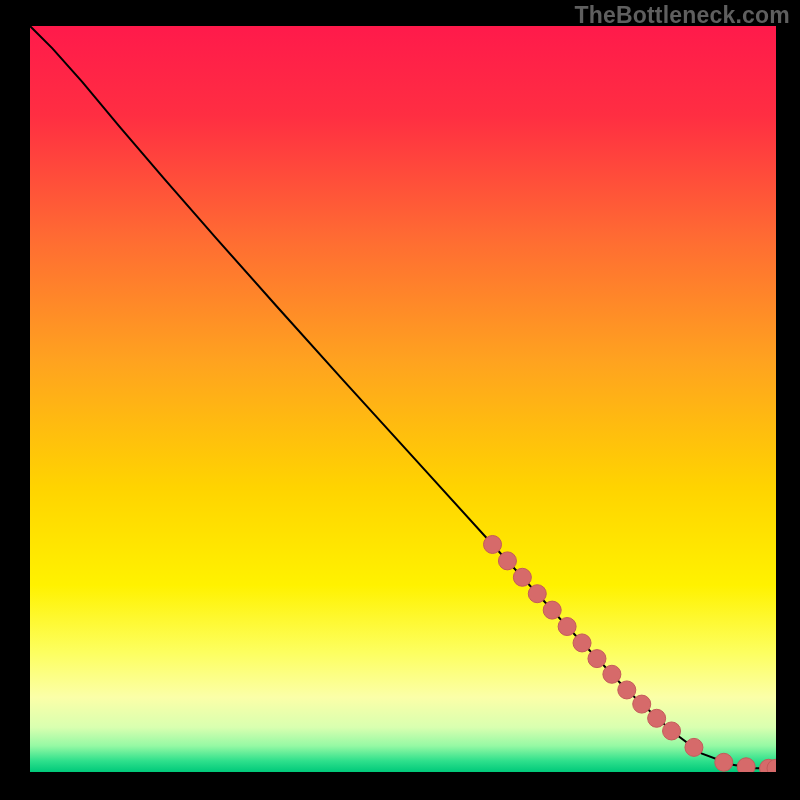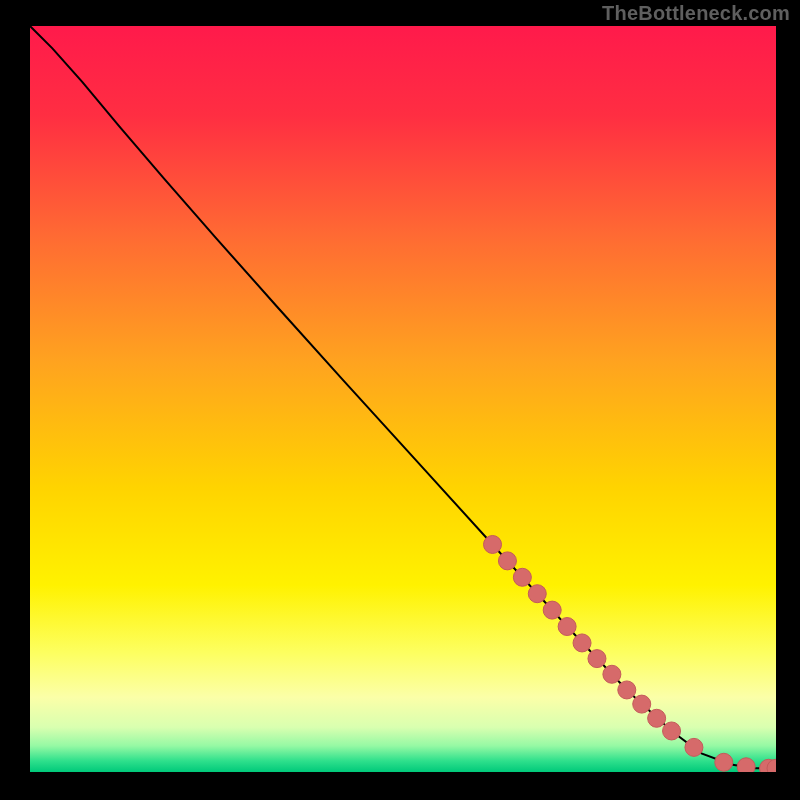--- a/index.html
+++ b/index.html
@@ -14,21 +14,21 @@
   .outer {
     position: relative;
     width: 800px;
     height: 800px;
     background: #000;
   }
   .watermark {
     position: absolute;
     top: 2px;
     right: 10px;
-    font-size: 20px;
+    font-size: 23px;
     font-weight: 600;
     color: #5f5f5f;
     letter-spacing: 0.2px;
     z-index: 10;
   }
   .plot {
     position: absolute;
     left: 30px;
     top: 26px;
     width: 746px;

